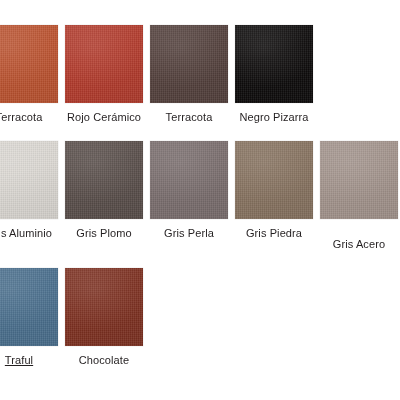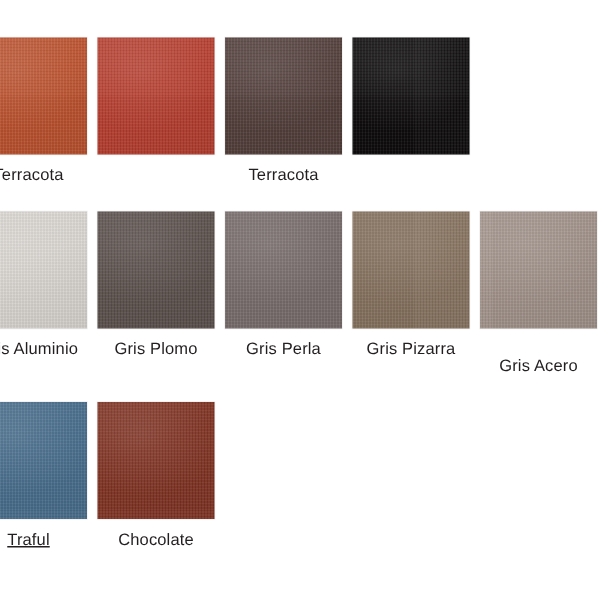--- a/index.html
+++ b/index.html
@@ -113,45 +113,47 @@
 
 <div id="palette-sheet" style="background: rgb(255, 255, 255);">
   <div class="swatch-grid">
       <div class="swatch-row">
         <div class="swatch-cell">
           <div class="swatch-chip" style="background-color: rgb(188, 83, 48);"></div>
           <div class="swatch-label" style="color: rgb(35, 31, 32);">Terracota</div>
         </div>
         <div class="swatch-cell">
           <div class="swatch-chip" style="background-color: rgb(179, 59, 44);"></div>
+          <div class="swatch-label" style="color: rgb(35, 31, 32);">Rojo Cerámico</div>
         </div>
         <div class="swatch-cell">
           <div class="swatch-chip" style="background-color: rgb(83, 64, 60);"></div>
           <div class="swatch-label" style="color: rgb(35, 31, 32);">Terracota</div>
         </div>
         <div class="swatch-cell">
           <div class="swatch-chip" style="background-color: rgb(13, 11, 11);"></div>
+          <div class="swatch-label" style="color: rgb(35, 31, 32);">Negro Pizarra</div>
         </div>
       </div>
       <div class="swatch-row">
         <div class="swatch-cell">
           <div class="swatch-chip" style="background-color: rgb(220, 216, 211);"></div>
           <div class="swatch-label" style="color: rgb(35, 31, 32);">Gris Aluminio</div>
         </div>
         <div class="swatch-cell">
           <div class="swatch-chip" style="background-color: rgb(89, 78, 74);"></div>
           <div class="swatch-label" style="color: rgb(35, 31, 32);">Gris Plomo</div>
         </div>
         <div class="swatch-cell">
           <div class="swatch-chip" style="background-color: rgb(122, 110, 110);"></div>
           <div class="swatch-label" style="color: rgb(35, 31, 32);">Gris Perla</div>
         </div>
         <div class="swatch-cell">
           <div class="swatch-chip" style="background-color: rgb(135, 115, 96);"></div>
-          <div class="swatch-label" style="color: rgb(35, 31, 32);">Gris Pizarra</div>
+          <div class="swatch-label" style="color: rgb(35, 31, 32);">Gris Piedra</div>
         </div>
         <div class="swatch-cell">
           <div class="swatch-chip" style="background-color: rgb(163, 148, 140);"></div>
           <div class="swatch-label" style="color: rgb(35, 31, 32); margin-top: 19px;">Gris Acero</div>
         </div>
       </div>
       <div class="swatch-row">
         <div class="swatch-cell">
           <div class="swatch-chip" style="background-color: rgb(74, 111, 142);"></div>
           <div class="swatch-label" style="color: rgb(35, 31, 32); text-decoration: underline;">Traful</div>

